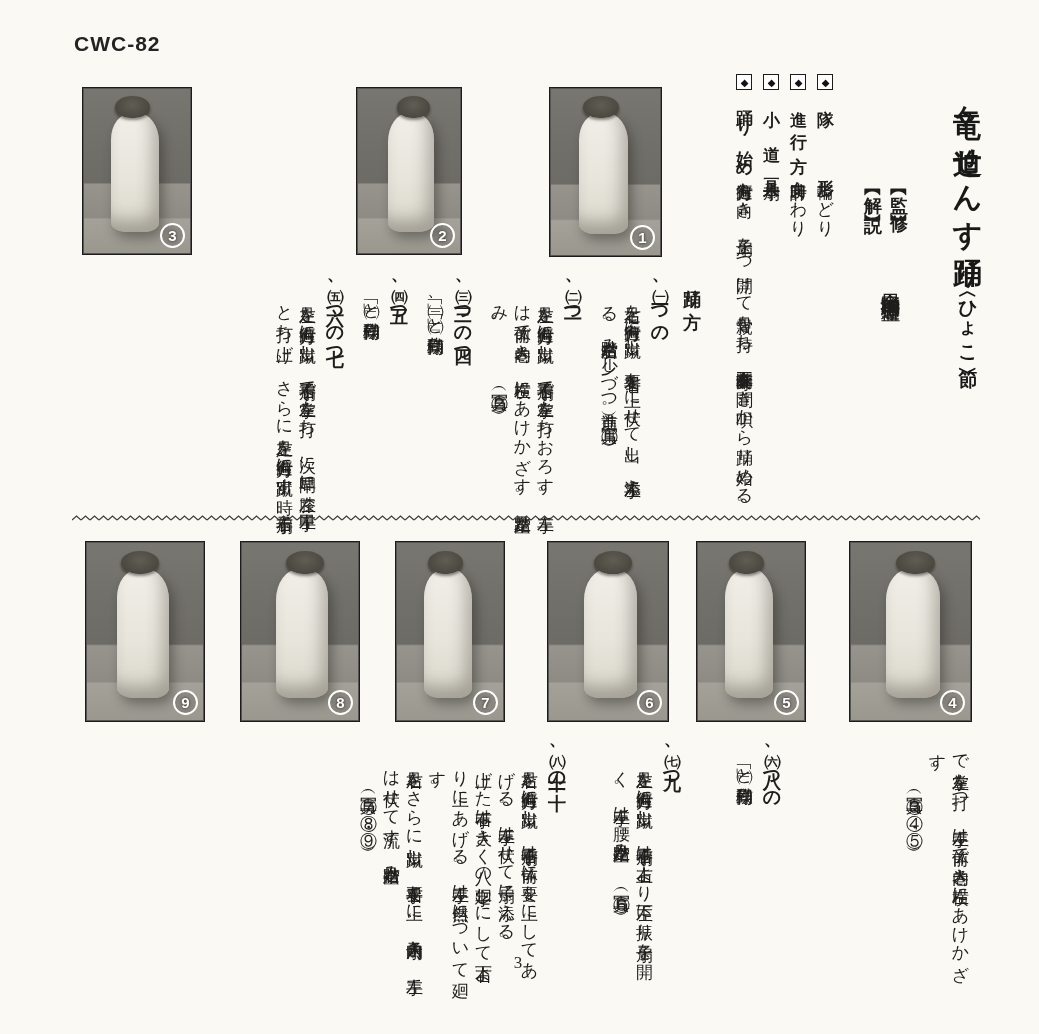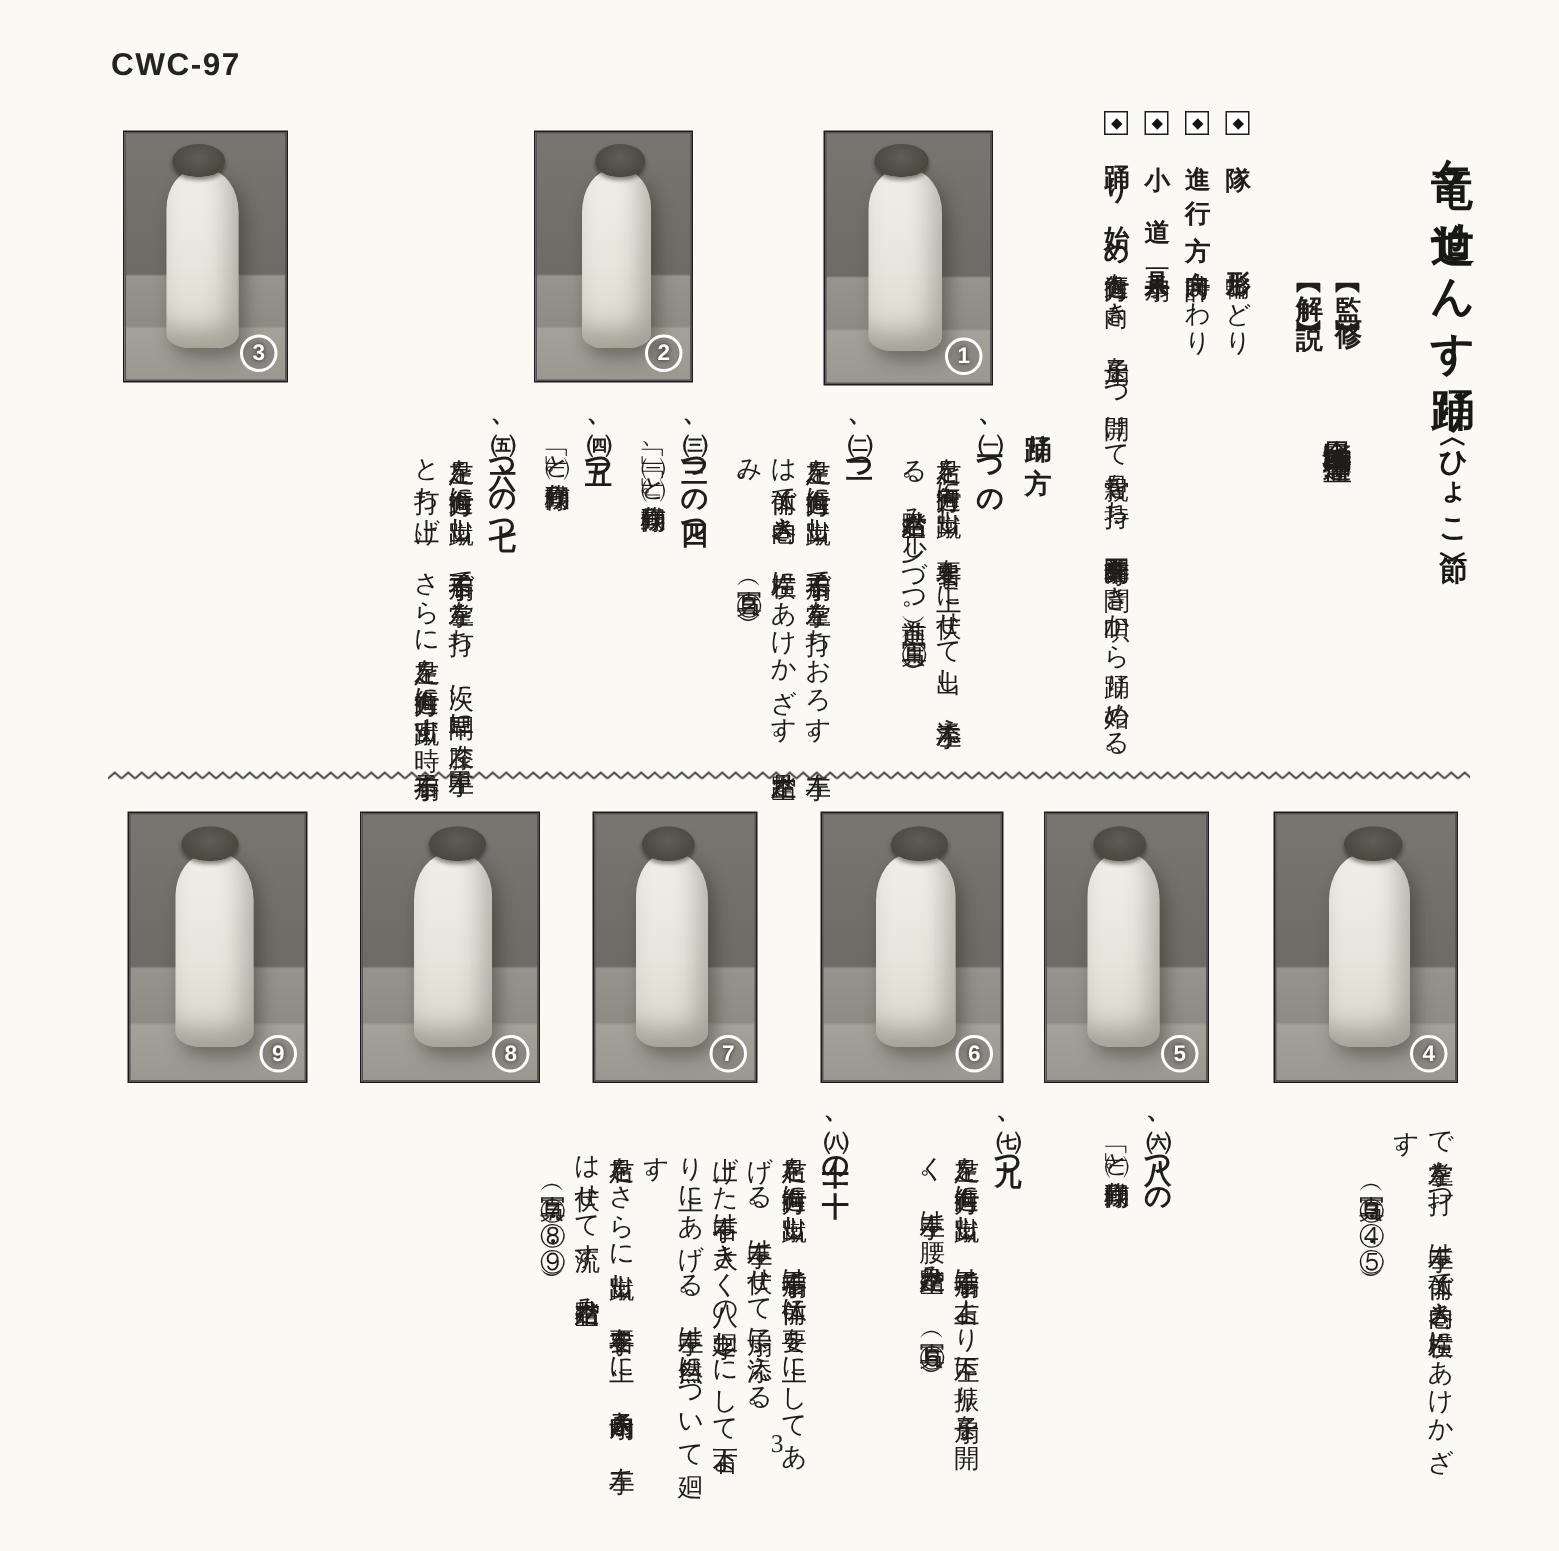--- a/index.html
+++ b/index.html
@@ -76,21 +76,21 @@
   .pref-col { padding-top:42px; }
 
   
   .wavy { position:absolute; left:72px; top:508px; width:908px; height:8px; }
   .folio { position:absolute; left:503px; top:953px; width:30px; text-align:center;
            font:17px/1.2 "Liberation Serif","DejaVu Serif",serif; color:#2a2a2a; }
 </style>
 </head>
 <body>
 
-<div class="catalog">CWC-97</div>
+<div class="catalog">CWC-82</div>
 
 <div class="photo" style="left:82px;top:87px;width:110px;height:168px;">
   <span class="figure"></span>
   <span class="hat"></span>
   <span class="badge">3</span>
 </div>
 <div class="photo flip" style="left:356px;top:87px;width:106px;height:168px;">
   <span class="figure"></span>
   <span class="hat"></span>
   <span class="badge">2</span>

